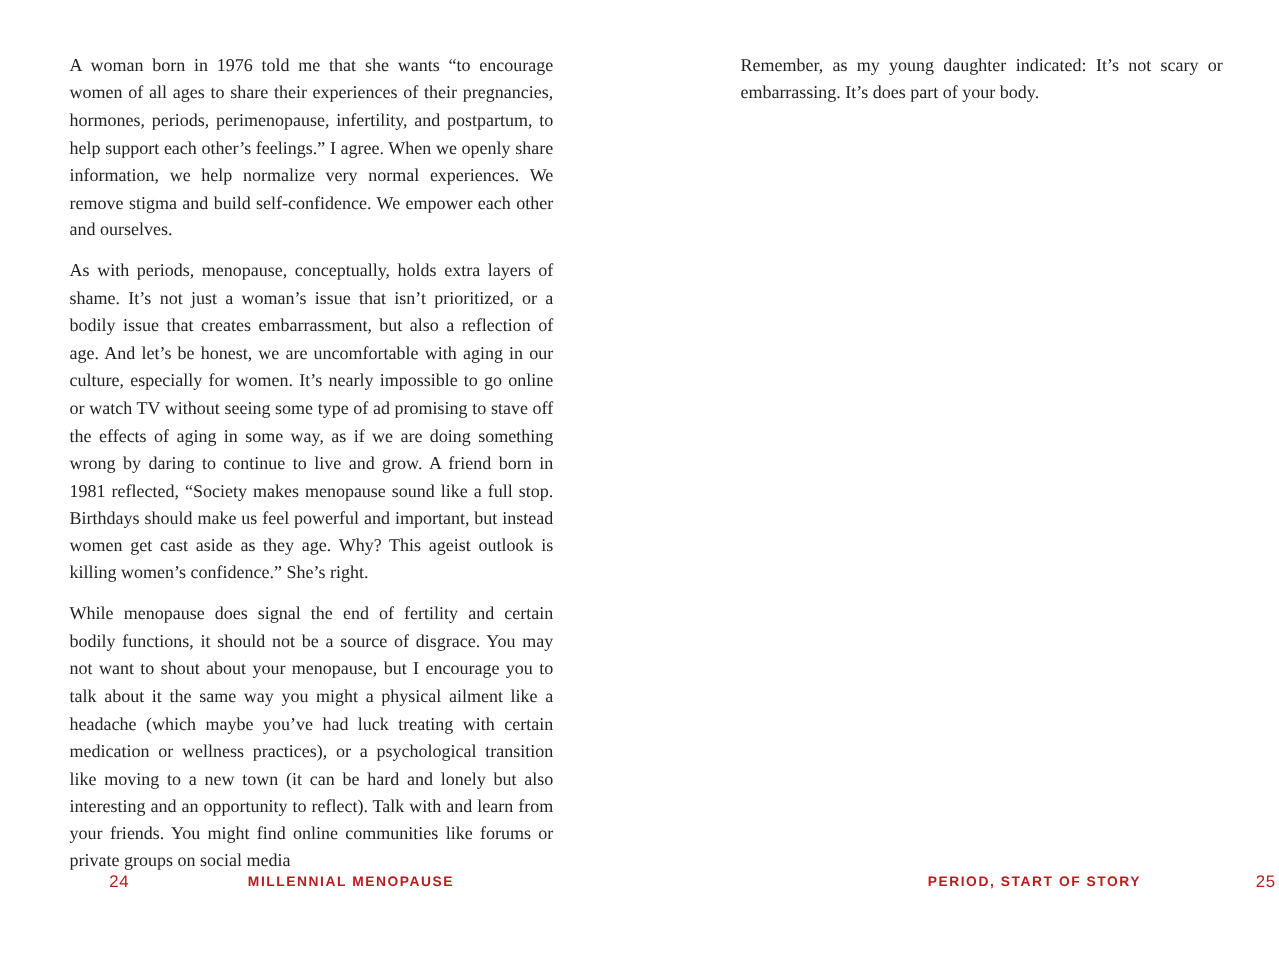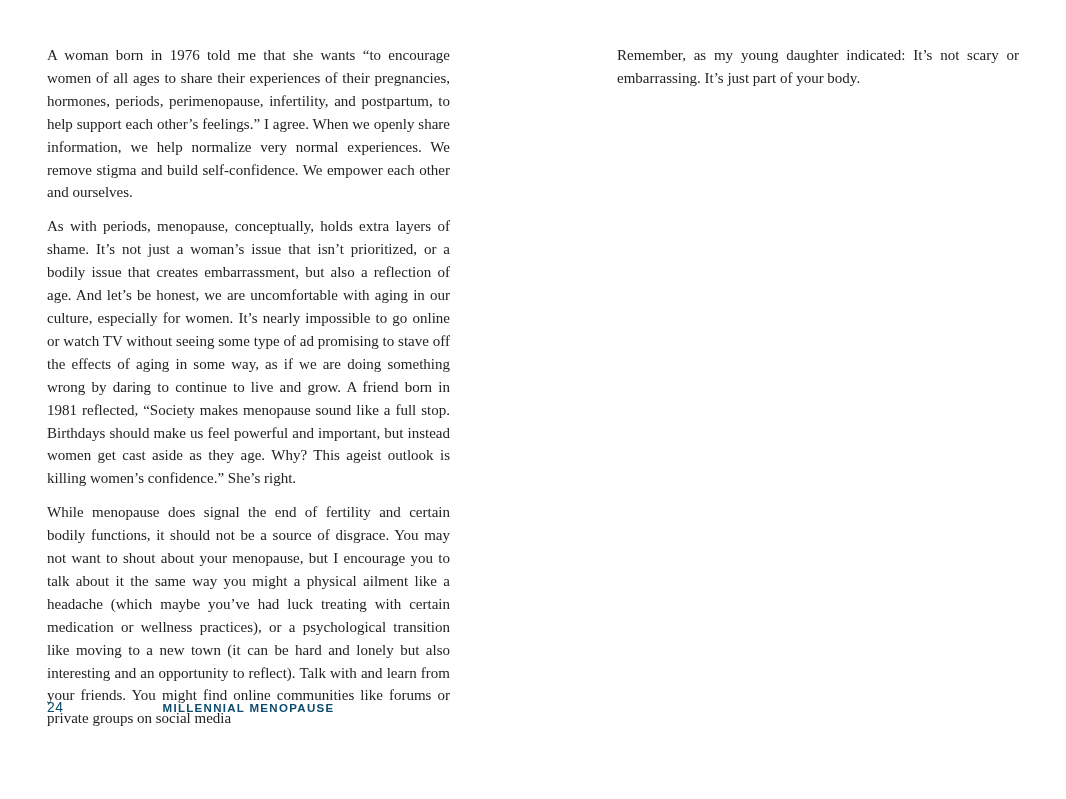--- a/index.html
+++ b/index.html
@@ -19,29 +19,30 @@
   .text-col {
     position: absolute;
     top: 44px;
     color: #222222;
     font-size: 15px;
     line-height: 22.9px;
     text-align: justify;
   }
   .text-col p { margin-bottom: 11px; }
   .text-col p:last-child { margin-bottom: 0; }
-  .col-left  { left: 47px;  width: 403px; }
+  .col-left  { left: 58px;  width: 403px; }
   .col-right { left: 617px; width: 402px; }
 
   .footer {
     position: absolute;
-    top: 700px;
+    top: 727px;
     height: 16px;
     font-family: "Liberation Sans", "DejaVu Sans", sans-serif;
-    color: #0c4a6e;
+    color: #b91c1c;
+    margin-left: 44px;
   }
   .footer-left  { left: 47px;  width: 403px; }
   .footer-right { left: 617px; width: 402px; }
   .running-head {
     position: absolute;
     left: 0; right: 0;
     text-align: center;
     font-size: 11.5px;
     letter-spacing: 1.3px;
     line-height: 16px;
@@ -62,22 +63,26 @@
 
 <div class="spread">
 
   <div class="text-col col-left">
     <p>A woman born in 1976 told me that she wants “to encourage women of all ages to share their experiences of their pregnancies, hormones, periods, perimenopause, infertility, and postpartum, to help support each other’s feelings.” I agree. When we openly share information, we help normalize very normal experiences. We remove stigma and build self-confidence. We empower each other and ourselves.</p>
     <p>As with periods, menopause, conceptually, holds extra layers of shame. It’s not just a woman’s issue that isn’t prioritized, or a bodily issue that creates embarrassment, but also a reflection of age. And let’s be honest, we are uncomfortable with aging in our culture, especially for women. It’s nearly impossible to go online or watch TV without seeing some type of ad promising to stave off the effects of aging in some way, as if we are doing something wrong by daring to continue to live and grow. A friend born in 1981 reflected, “Society makes menopause sound like a full stop. Birthdays should make us feel powerful and important, but instead women get cast aside as they age. Why? This ageist outlook is killing women’s confidence.” She’s right.</p>
     <p>While menopause does signal the end of fertility and certain bodily functions, it should not be a source of disgrace. You may not want to shout about your menopause, but I encourage you to talk about it the same way you might a physical ailment like a headache (which maybe you’ve had luck treating with certain medication or wellness practices), or a psychological transition like moving to a new town (it can be hard and lonely but also interesting and an opportunity to reflect). Talk with and learn from your friends. You might find online communities like forums or private groups on social media</p>
   </div>
 
   <div class="text-col col-right">
-    <p>Remember, as my young daughter indicated: It’s not scary or embarrassing. It’s just part of your body.</p>
+    <p>Remember, as my young daughter indicated: It’s not scary or embarrassing. It’s does part of your body.</p>
   </div>
 
   <div class="footer footer-left">
     <span class="page-num page-num-left">24</span>
     <span class="running-head">MILLENNIAL MENOPAUSE</span>
   </div>
 
+  <div class="footer footer-right">
+    <span class="running-head">PERIOD, START OF STORY</span>
+    <span class="page-num page-num-right">25</span>
+  </div>
 
 </div>
 
 </body></html>

